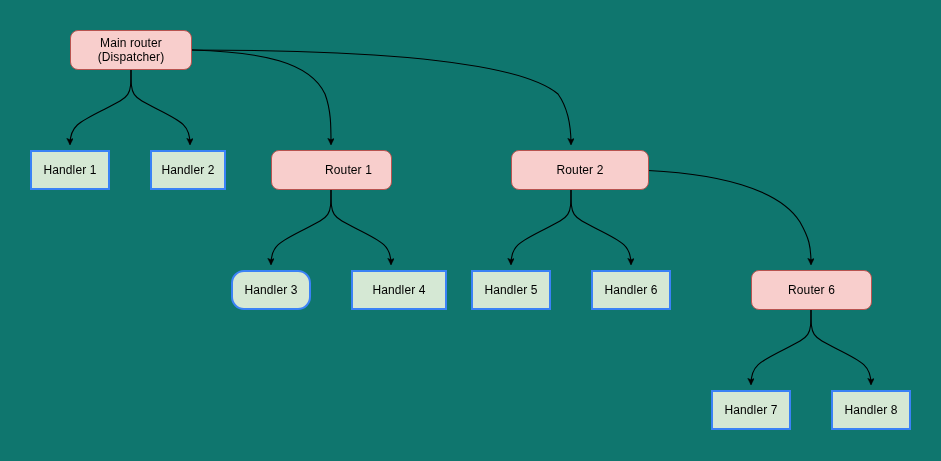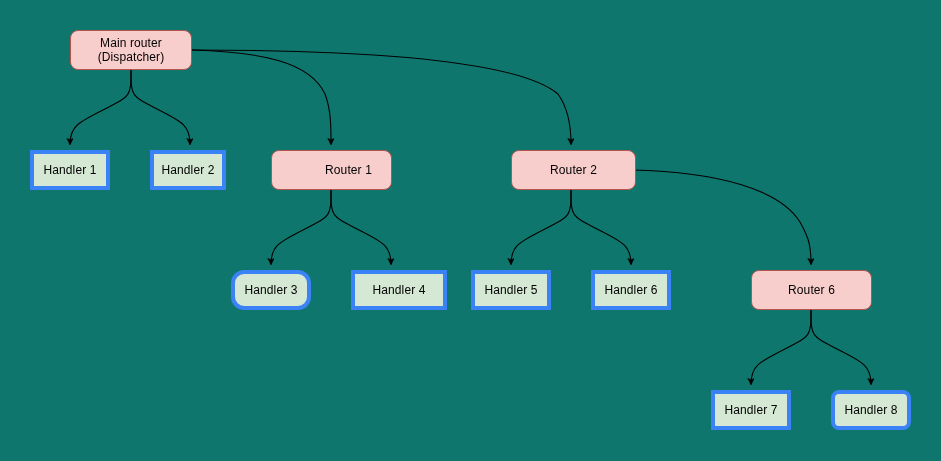--- a/index.html
+++ b/index.html
@@ -37,21 +37,21 @@
     letter-spacing: 0.1px;
     z-index: 2;
   }
   .node-process {
     background: #f8cecc;
     border: 1px solid #b85450;
     border-radius: 8px;
   }
   .node-handler {
     background: #d5e8d4;
-    border: 4px solid #3b82f6;
+    border: 2px solid #3b82f6;
     border-radius: 0;
   }
   .node-label {
     display: block;
     white-space: pre-line;
     padding: 0 3px;
   }
   .edge-path {
     fill: none;
     stroke: #000000;
@@ -90,38 +90,38 @@
       </div>
       <div class="node node-handler" style="left: 30px; top: 150px; width: 80px; height: 40px;">
         <span class="node-label">Handler 1</span>
       </div>
       <div class="node node-handler" style="left: 150px; top: 150px; width: 76px; height: 40px;">
         <span class="node-label">Handler 2</span>
       </div>
       <div class="node node-process" style="left: 271px; top: 150px; width: 121px; height: 40px; padding-left: 34px;">
         <span class="node-label">Router 1</span>
       </div>
-      <div class="node node-process" style="left: 511px; top: 150px; width: 125px; height: 40px;">
+      <div class="node node-process" style="left: 511px; top: 150px; width: 138px; height: 40px;">
         <span class="node-label">Router 2</span>
       </div>
       <div class="node node-handler" style="left: 231px; top: 270px; width: 80px; height: 40px; border-radius: 13px;">
         <span class="node-label">Handler 3</span>
       </div>
       <div class="node node-handler" style="left: 351px; top: 270px; width: 96px; height: 40px;">
         <span class="node-label">Handler 4</span>
       </div>
       <div class="node node-handler" style="left: 471px; top: 270px; width: 80px; height: 40px;">
         <span class="node-label">Handler 5</span>
       </div>
       <div class="node node-handler" style="left: 591px; top: 270px; width: 80px; height: 40px;">
         <span class="node-label">Handler 6</span>
       </div>
       <div class="node node-process" style="left: 751px; top: 270px; width: 121px; height: 40px;">
         <span class="node-label">Router 6</span>
       </div>
       <div class="node node-handler" style="left: 711px; top: 390px; width: 80px; height: 40px;">
         <span class="node-label">Handler 7</span>
       </div>
-      <div class="node node-handler" style="left: 831px; top: 390px; width: 80px; height: 40px; border-radius: 8px;">
+      <div class="node node-handler" style="left: 831px; top: 390px; width: 80px; height: 40px;">
         <span class="node-label">Handler 8</span>
       </div>
     </div>
 </div>
 
 </body></html>

